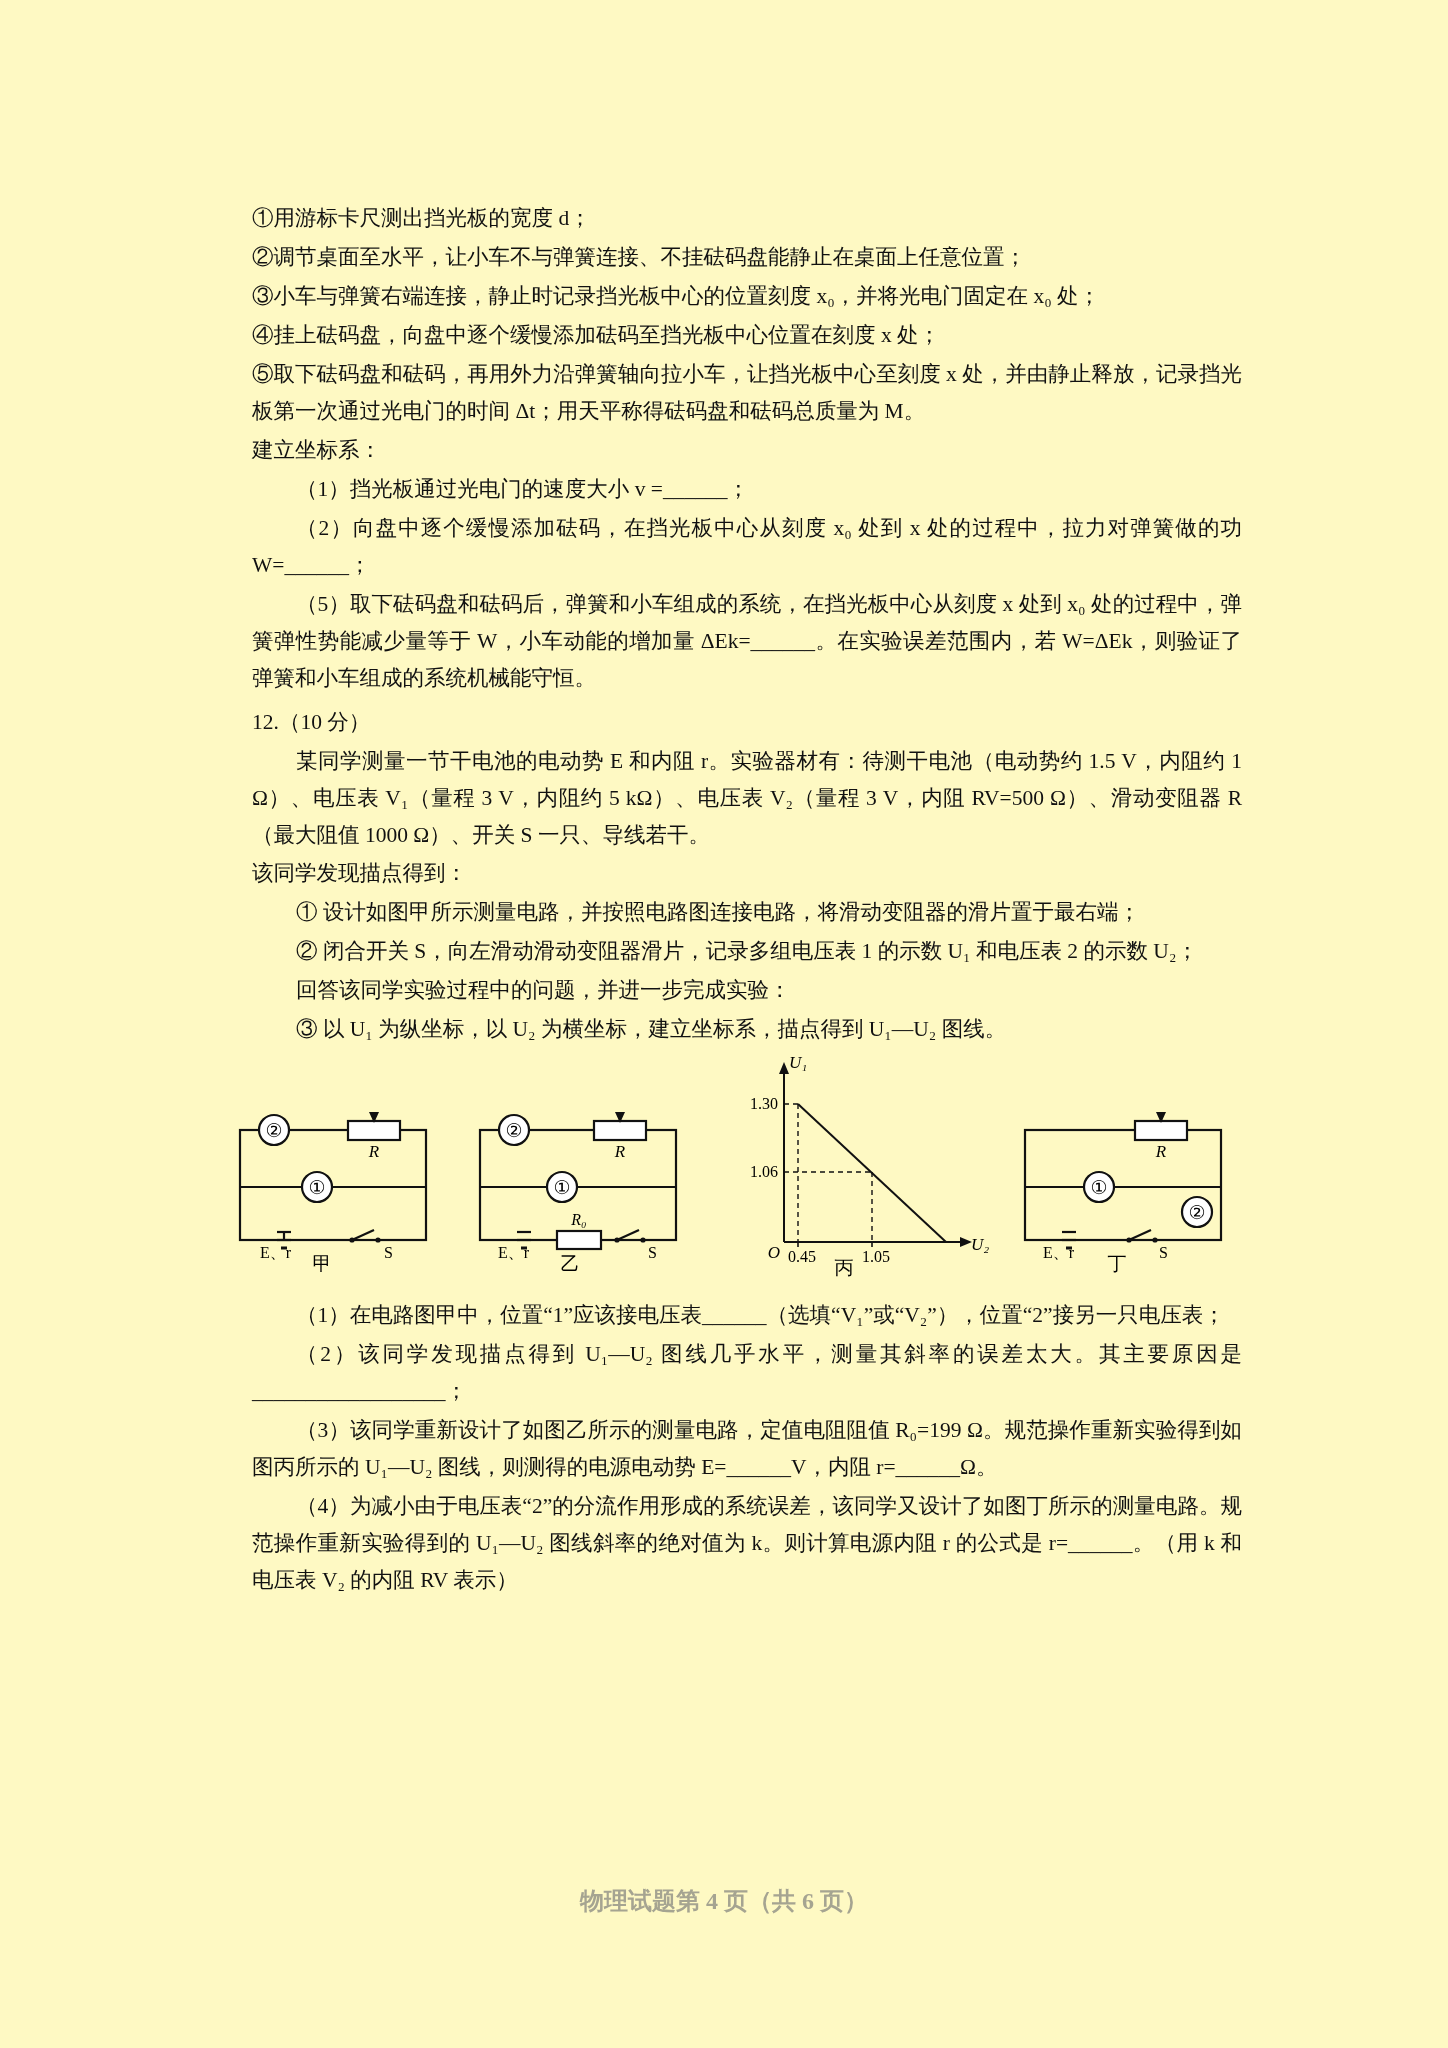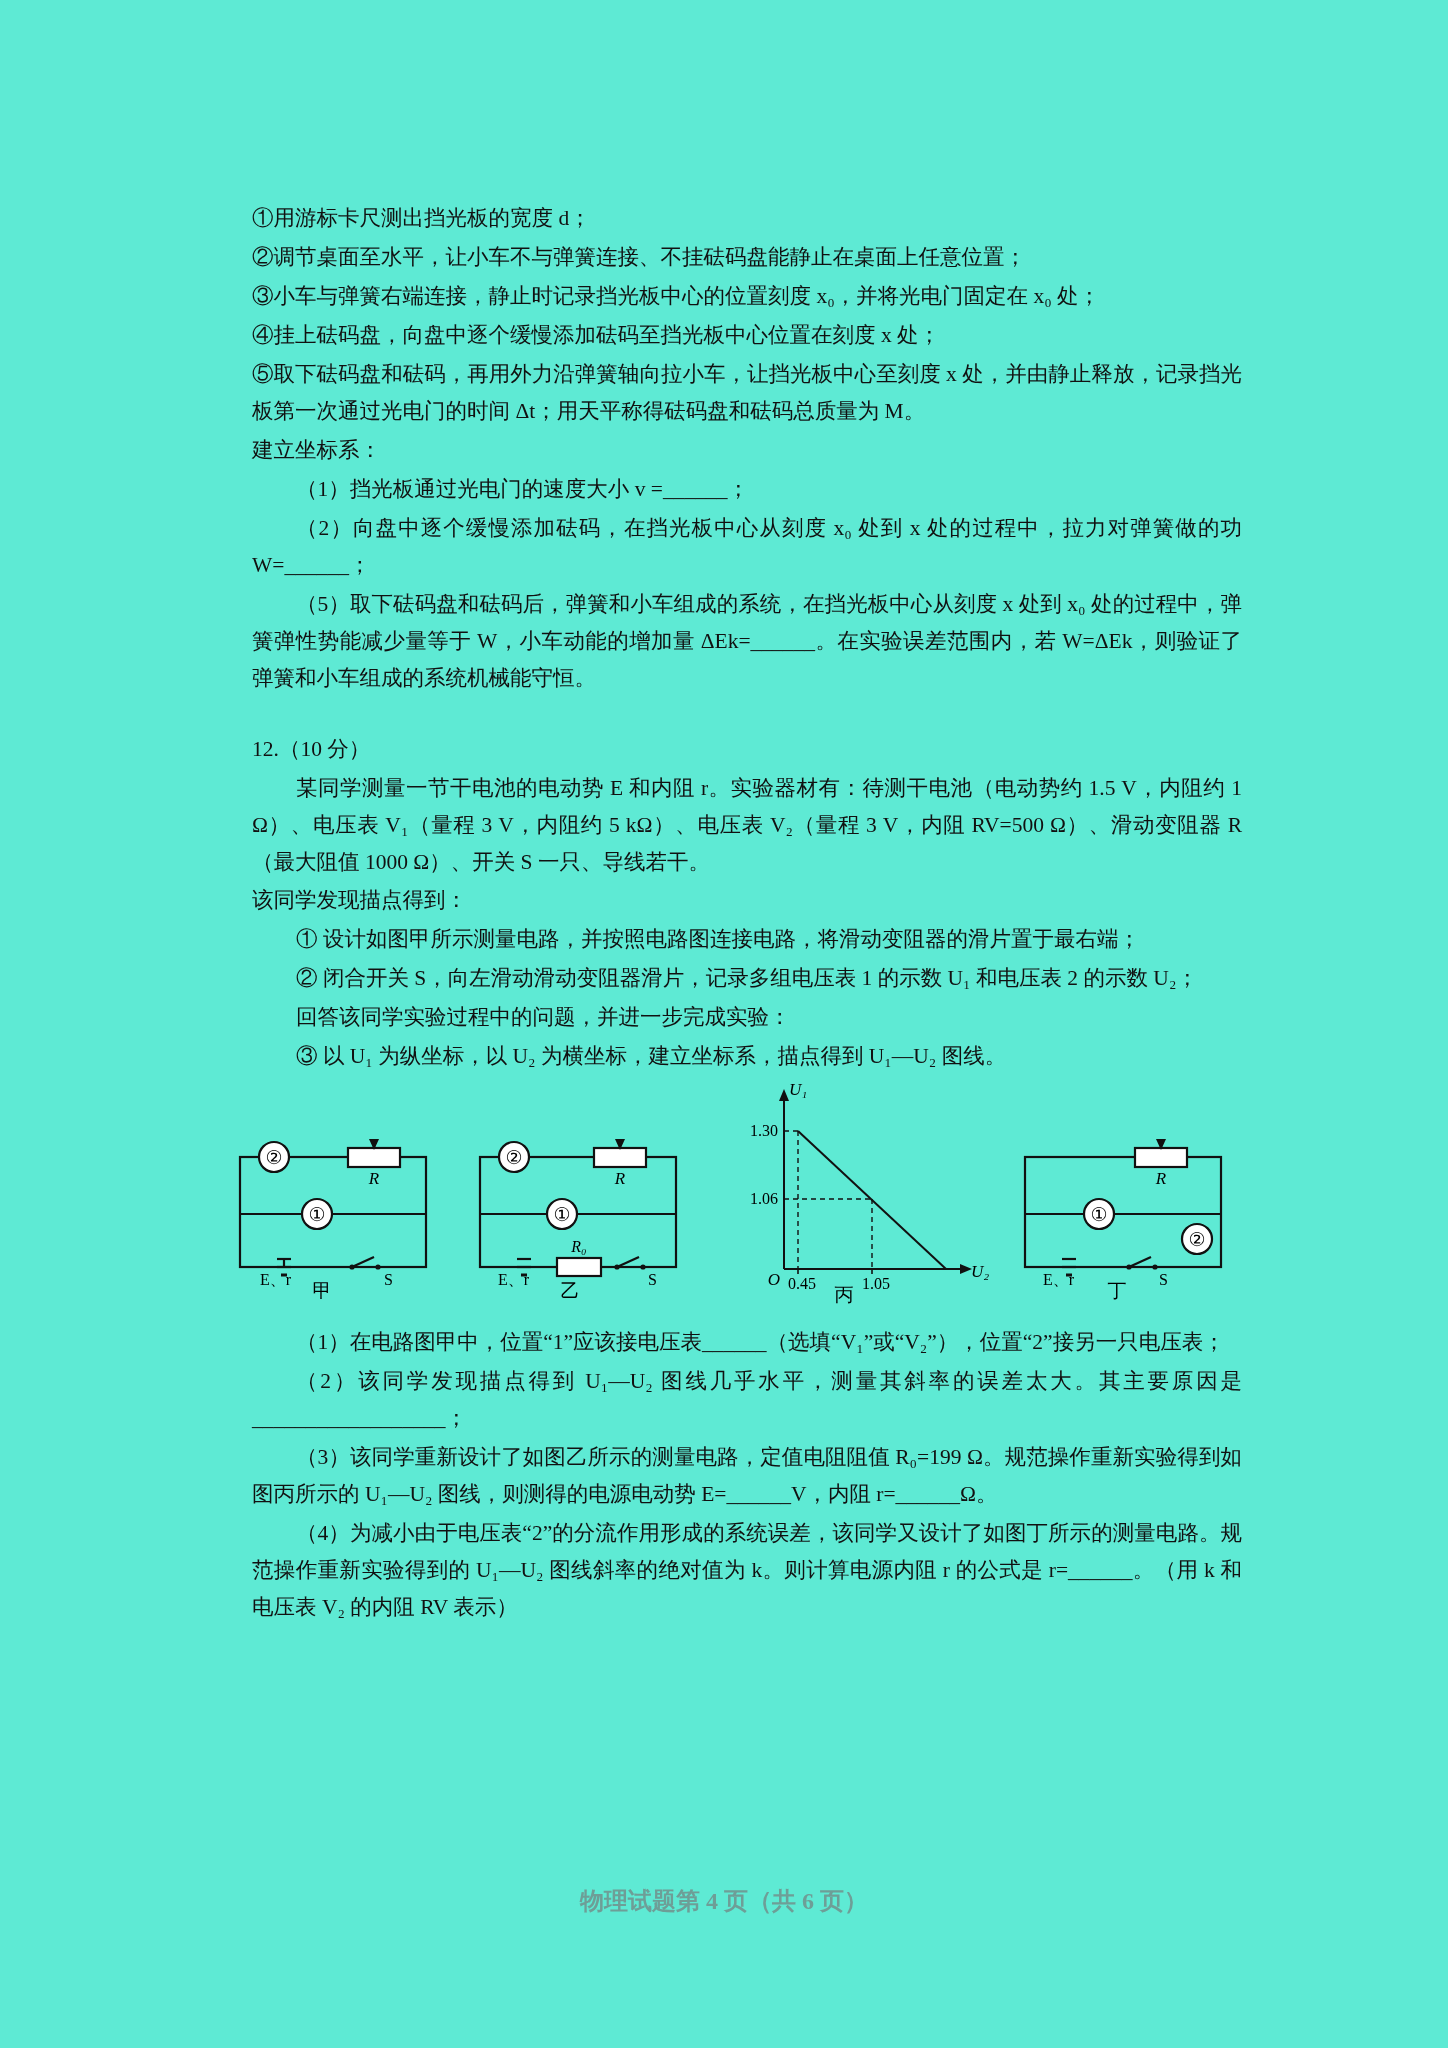--- a/index.html
+++ b/index.html
@@ -13,36 +13,36 @@
     position: relative;
     font-family: "Liberation Serif", "DejaVu Serif", serif;
     color: #111;
     overflow: hidden;
   }
   .page {
     position: absolute;
     left: 0; top: 0;
     width: 1448px;
     height: 2048px;
-    background: #5eead4;
+    background: #fef9c3;
   }
   .content {
     position: absolute;
     left: 252px;
     top: 200px;
     width: 990px;
   }
   .para {
     font-size: 21.5px;
     line-height: 1.72;
     margin: 0 0 2px 0;
     text-align: justify;
   }
   .indent2 { text-indent: 44px; }
-  .qnum { margin-top: 34px; }
+  .qnum { margin-top: 7px; }
   .figs {
     position: relative;
     margin-top: 16px;
     height: 215px;
   }
   .footer {
     position: absolute;
     left: 0;
     right: 0;
     top: 1885px;

